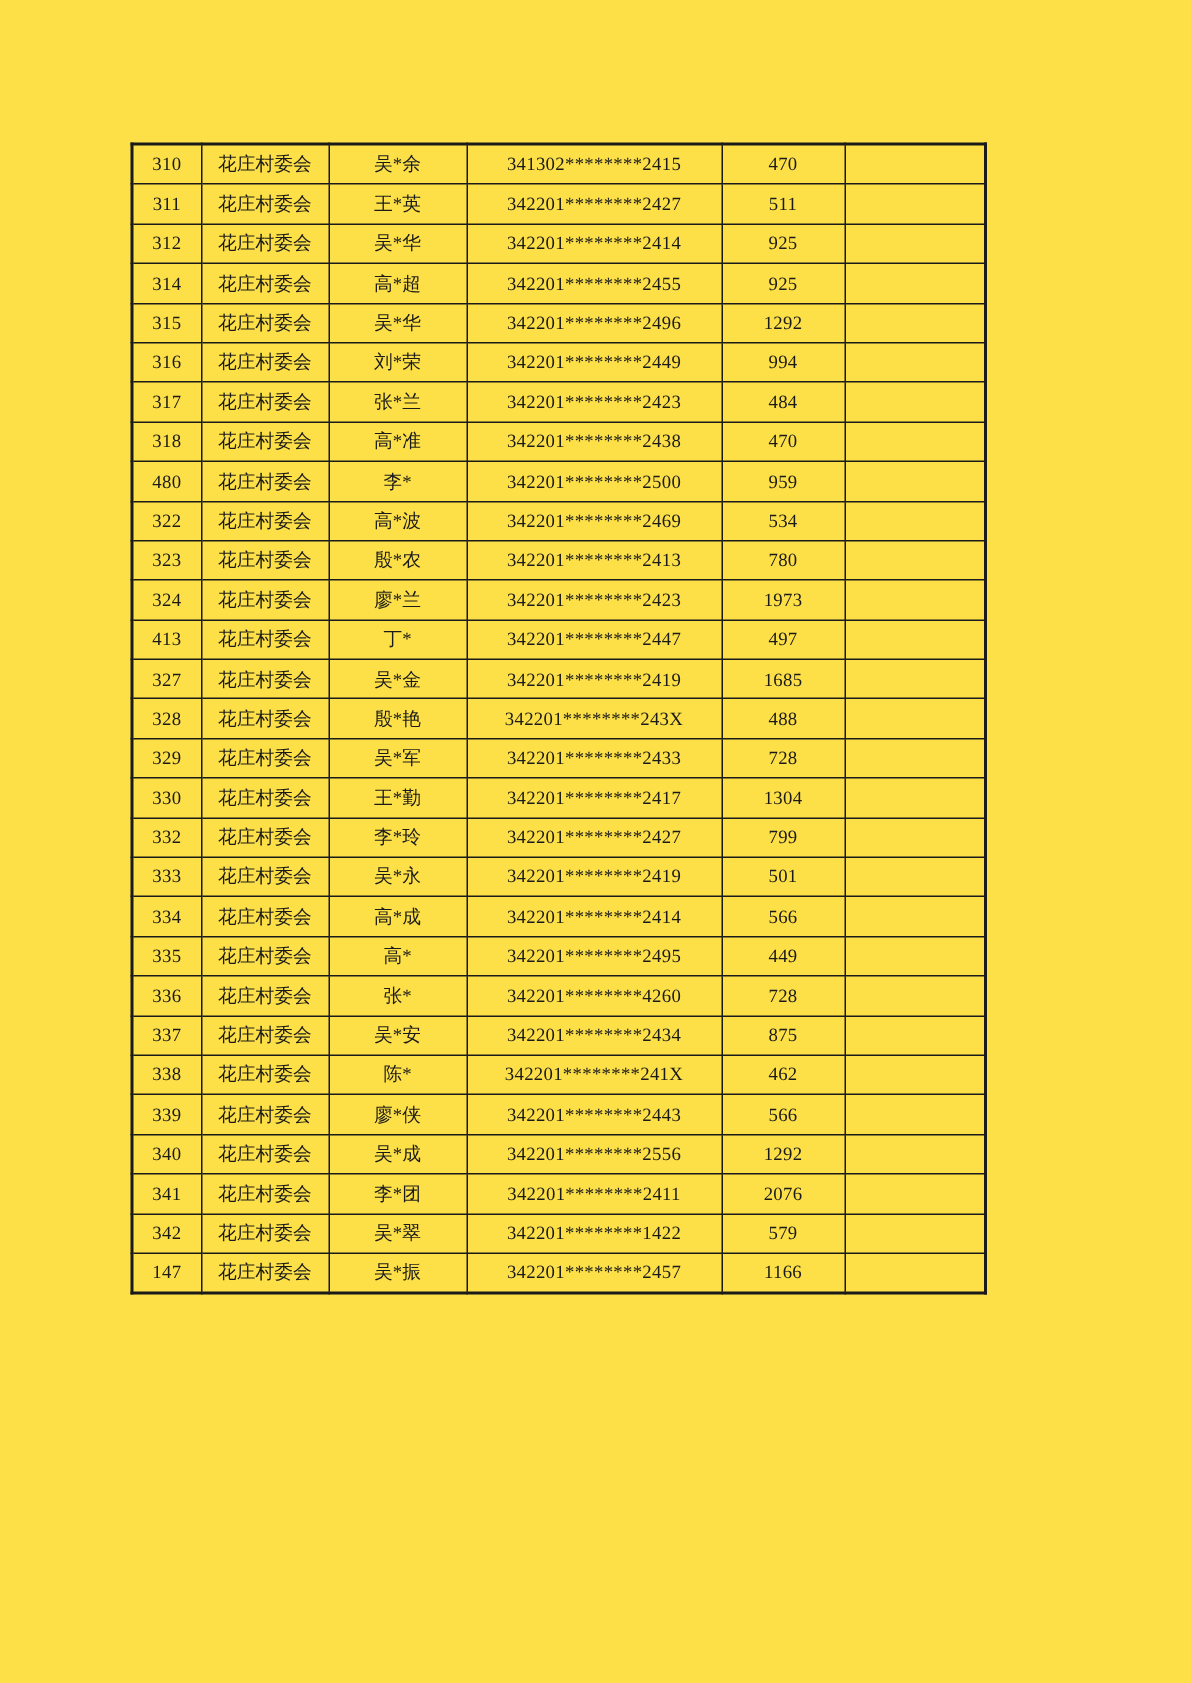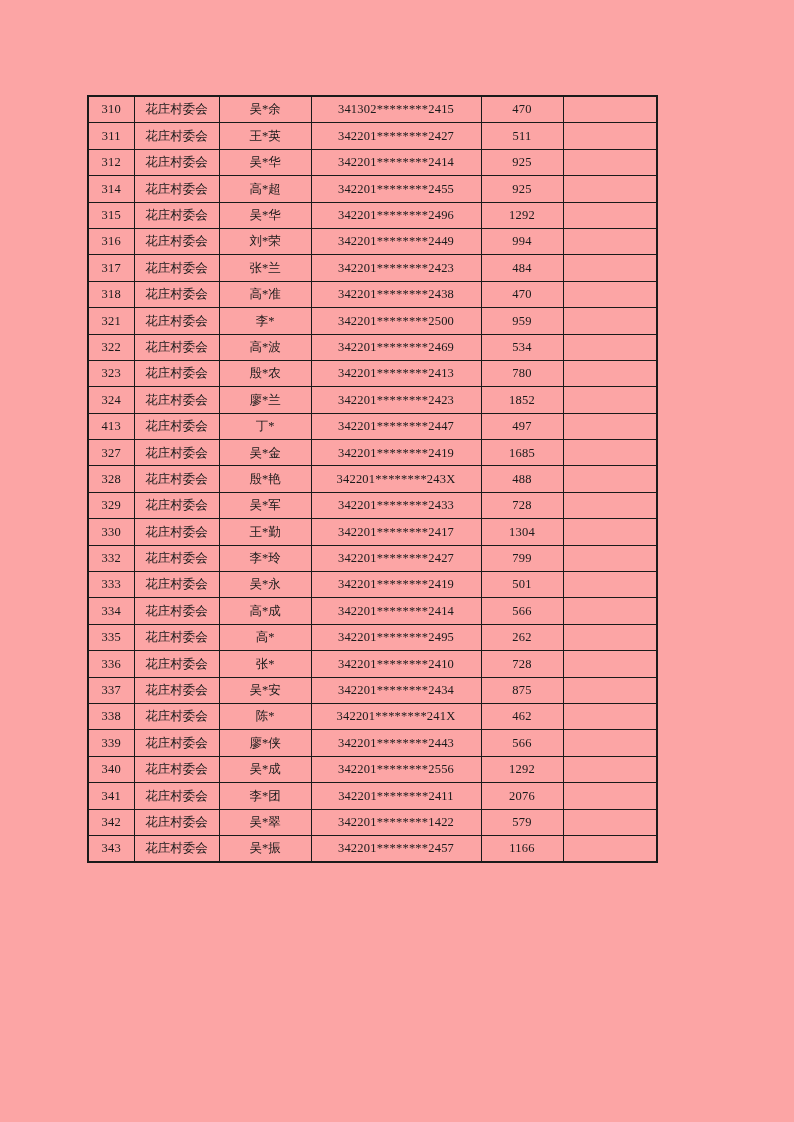--- a/index.html
+++ b/index.html
@@ -4,21 +4,21 @@
 <style>
   html, body {
     margin: 0;
     padding: 0;
     background: #ffffff;
   }
   .page {
     position: relative;
     width: 794px;
     height: 1122px;
-    background: #fca5a5;
+    background: #fde047;
     overflow: hidden;
     font-family: "Liberation Serif", "DejaVu Serif", serif;
     color: #1a1a1a;
   }
   table.records {
     position: absolute;
     left: 87px;
     top: 95px;
     width: 569px;
     border-collapse: collapse;
@@ -114,21 +114,21 @@
         </tr>
         <tr>
           <td class="c-index">318</td>
           <td class="c-unit">花庄村委会</td>
           <td class="c-name">高*准</td>
           <td class="c-id">342201********2438</td>
           <td class="c-amount">470</td>
           <td class="c-note"></td>
         </tr>
         <tr>
-          <td class="c-index">321</td>
+          <td class="c-index">480</td>
           <td class="c-unit">花庄村委会</td>
           <td class="c-name">李*</td>
           <td class="c-id">342201********2500</td>
           <td class="c-amount">959</td>
           <td class="c-note"></td>
         </tr>
         <tr>
           <td class="c-index">322</td>
           <td class="c-unit">花庄村委会</td>
           <td class="c-name">高*波</td>
@@ -142,21 +142,21 @@
           <td class="c-name">殷*农</td>
           <td class="c-id">342201********2413</td>
           <td class="c-amount">780</td>
           <td class="c-note"></td>
         </tr>
         <tr>
           <td class="c-index">324</td>
           <td class="c-unit">花庄村委会</td>
           <td class="c-name">廖*兰</td>
           <td class="c-id">342201********2423</td>
-          <td class="c-amount">1852</td>
+          <td class="c-amount">1973</td>
           <td class="c-note"></td>
         </tr>
         <tr>
           <td class="c-index">413</td>
           <td class="c-unit">花庄村委会</td>
           <td class="c-name">丁*</td>
           <td class="c-id">342201********2447</td>
           <td class="c-amount">497</td>
           <td class="c-note"></td>
         </tr>
@@ -214,28 +214,28 @@
           <td class="c-name">高*成</td>
           <td class="c-id">342201********2414</td>
           <td class="c-amount">566</td>
           <td class="c-note"></td>
         </tr>
         <tr>
           <td class="c-index">335</td>
           <td class="c-unit">花庄村委会</td>
           <td class="c-name">高*</td>
           <td class="c-id">342201********2495</td>
-          <td class="c-amount">262</td>
+          <td class="c-amount">449</td>
           <td class="c-note"></td>
         </tr>
         <tr>
           <td class="c-index">336</td>
           <td class="c-unit">花庄村委会</td>
           <td class="c-name">张*</td>
-          <td class="c-id">342201********2410</td>
+          <td class="c-id">342201********4260</td>
           <td class="c-amount">728</td>
           <td class="c-note"></td>
         </tr>
         <tr>
           <td class="c-index">337</td>
           <td class="c-unit">花庄村委会</td>
           <td class="c-name">吴*安</td>
           <td class="c-id">342201********2434</td>
           <td class="c-amount">875</td>
           <td class="c-note"></td>
@@ -274,21 +274,21 @@
         </tr>
         <tr>
           <td class="c-index">342</td>
           <td class="c-unit">花庄村委会</td>
           <td class="c-name">吴*翠</td>
           <td class="c-id">342201********1422</td>
           <td class="c-amount">579</td>
           <td class="c-note"></td>
         </tr>
         <tr>
-          <td class="c-index">343</td>
+          <td class="c-index">147</td>
           <td class="c-unit">花庄村委会</td>
           <td class="c-name">吴*振</td>
           <td class="c-id">342201********2457</td>
           <td class="c-amount">1166</td>
           <td class="c-note"></td>
         </tr>
       </tbody>
   </table>
 </div>
 

